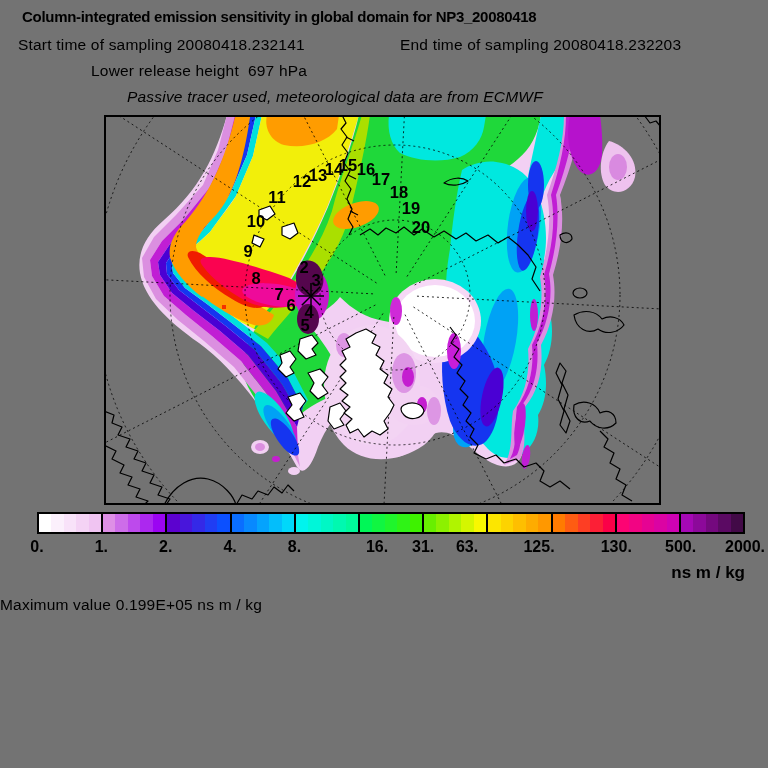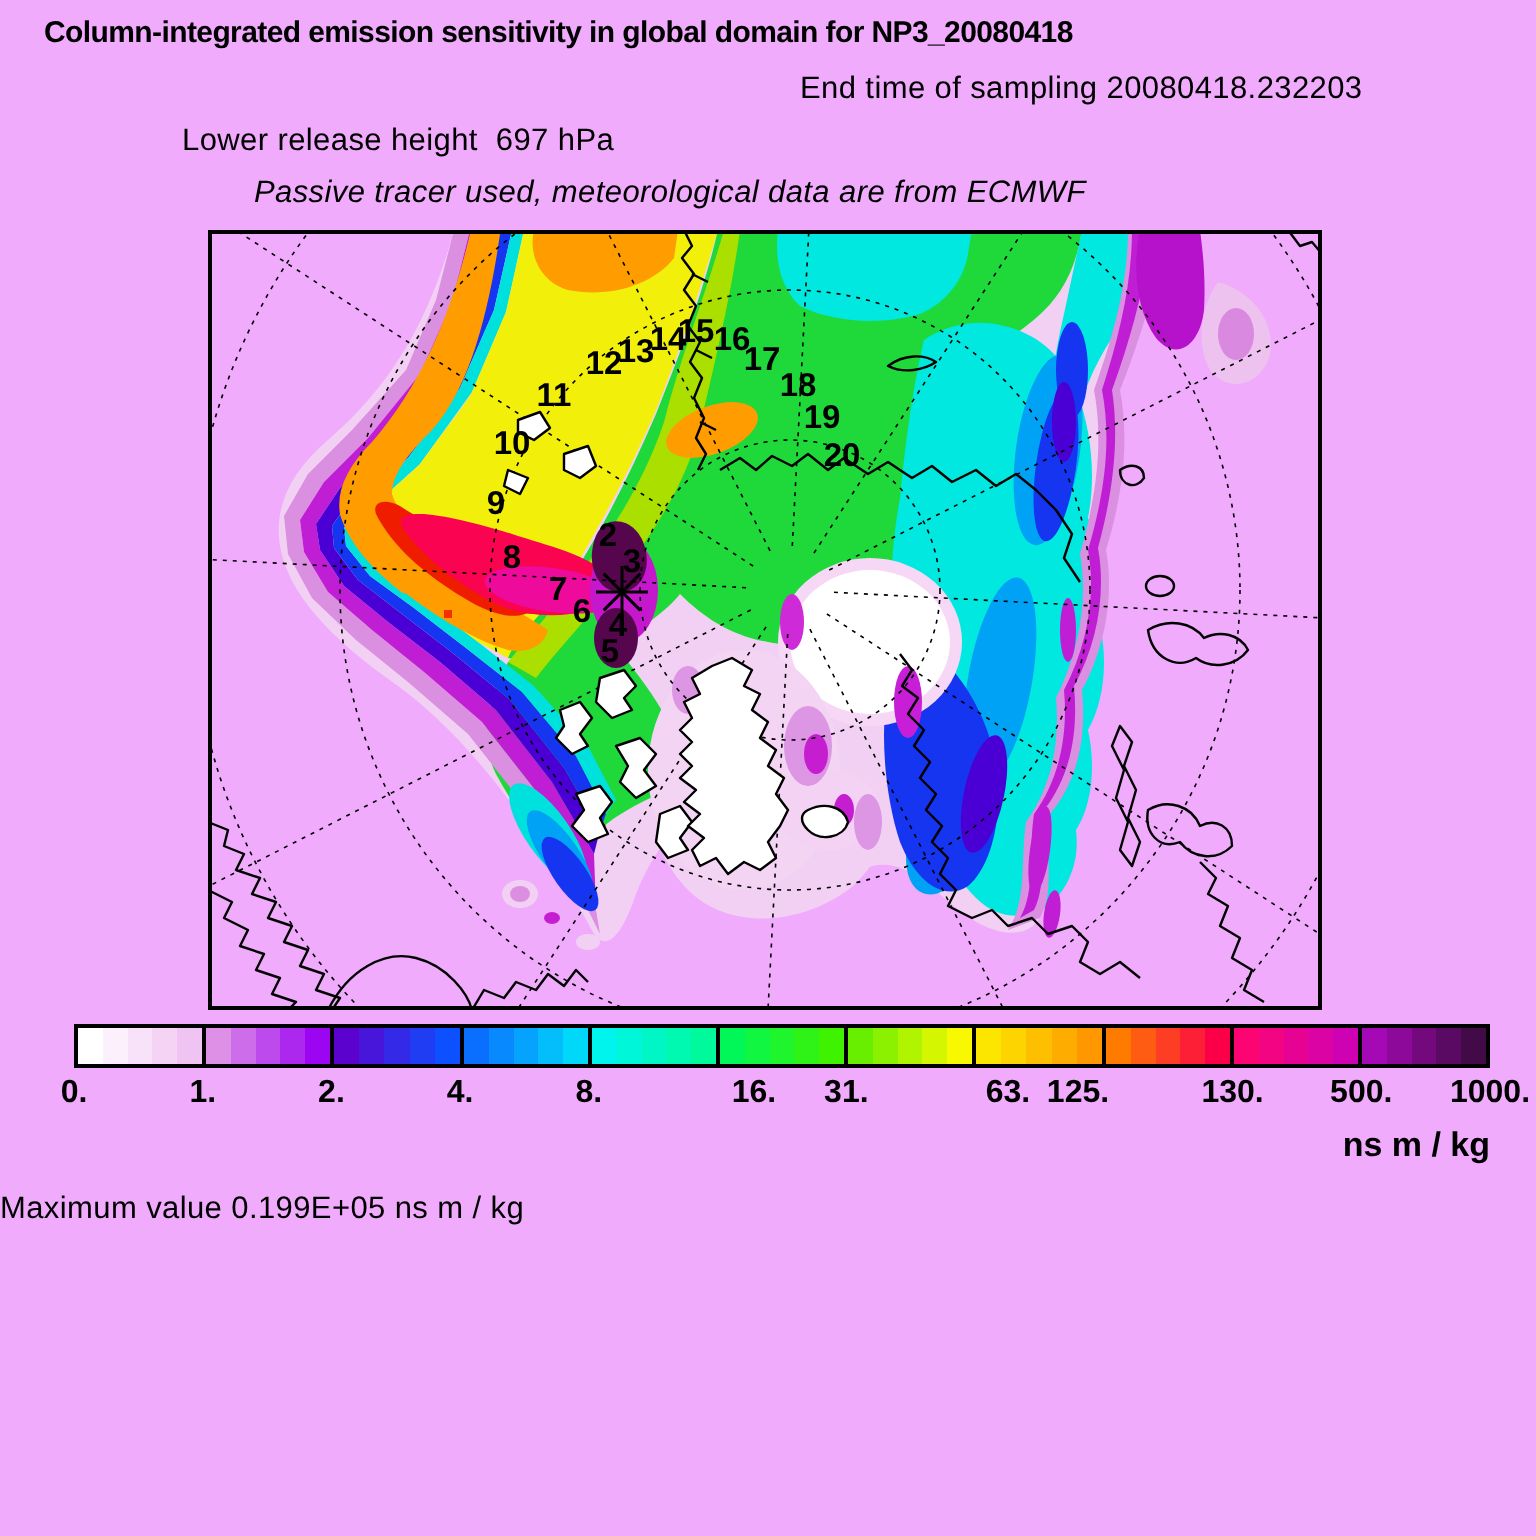--- a/index.html
+++ b/index.html
@@ -1,36 +1,37 @@
 <!DOCTYPE html>
 <html><head>
 <meta charset="utf-8">
 <style>
   html,body{margin:0;padding:0;background:#fff;}
-  #canvas{position:relative;width:768px;height:768px;background:#f0abfc;overflow:hidden;
+  #canvas{position:relative;width:768px;height:768px;background:#737373;overflow:hidden;
           font-family:"Liberation Sans",sans-serif;color:#000;}
   .abs{position:absolute;}
   .title{font-weight:bold;font-size:15px;letter-spacing:-0.3px;white-space:pre;}
   .hline{font-size:15.5px;letter-spacing:0.2px;white-space:pre;}
   #mapwrap{left:104px;top:115px;width:557px;height:390px;}
   #colorbar{left:37px;top:512px;width:708px;height:22px;border:2px solid #000;box-sizing:border-box;
             display:flex;background:#fff;}
   #colorbar .seg{height:100%;flex:1 1 0;border-right:2px solid #000;}
   #colorbar .seg:last-child{border-right:none;}
   .tick{position:absolute;top:538px;transform:translateX(-50%);font-weight:bold;font-size:16px;white-space:pre;}
   #units{left:37px;top:563px;width:708px;text-align:right;font-weight:bold;font-size:17px;}
   #maxval{left:0px;top:596px;width:768px;text-align:left;font-size:15.5px;letter-spacing:0.2px;}
   svg text{font-family:"Liberation Sans",sans-serif;font-weight:bold;font-size:16.5px;fill:#000;}
 </style>
 </head>
 <body>
 
 <div id="canvas">
 
   <div class="abs title" style="left:22px;top:8px;">Column-integrated emission sensitivity in global domain for NP3_20080418</div>
+  <div class="abs hline" style="left:18px;top:36px;">Start time of sampling 20080418.232141</div>
   <div class="abs hline" style="left:400px;top:36px;">End time of sampling 20080418.232203</div>
   <div class="abs hline" style="left:91px;top:62px;">Lower release height  697 hPa</div>
   <div class="abs hline" style="left:127px;top:88px;font-style:italic;">Passive tracer used, meteorological data are from ECMWF</div>
 
   <div class="abs" id="mapwrap">
   <svg width="557" height="390" viewBox="0 0 557 390">
     <defs>
           <clipPath id="frameclip">
             <rect x="0" y="0" width="557" height="390"></rect>
           </clipPath>
@@ -209,22 +210,22 @@
       <div class="seg" style="background: linear-gradient(to right, rgb(165, 8, 181) 0%, rgb(165, 8, 181) 20%, rgb(140, 9, 154) 20%, rgb(140, 9, 154) 40%, rgb(116, 9, 126) 40%, rgb(116, 9, 126) 60%, rgb(91, 10, 99) 60%, rgb(91, 10, 99) 80%, rgb(66, 10, 71) 80%, rgb(66, 10, 71) 100%);"></div>
     </div>
   <div id="ticks">
       <div class="tick" style="left: 37px;">0.</div>
       <div class="tick" style="left: 101.364px;">1.</div>
       <div class="tick" style="left: 165.727px;">2.</div>
       <div class="tick" style="left: 230.091px;">4.</div>
       <div class="tick" style="left: 294.455px;">8.</div>
       <div class="tick" style="left: 377px;">16.</div>
       <div class="tick" style="left: 423.182px;">31.</div>
-      <div class="tick" style="left: 504px;">63.</div>
+      <div class="tick" style="left: 467px;">63.</div>
       <div class="tick" style="left: 539px;">125.</div>
       <div class="tick" style="left: 616.273px;">130.</div>
       <div class="tick" style="left: 680.636px;">500.</div>
-      <div class="tick" style="left: 745px;">1000.</div>
+      <div class="tick" style="left: 745px;">2000.</div>
     </div>
   <div class="abs" id="units">ns m / kg</div>
   <div class="abs" id="maxval">Maximum value  0.199E+05 ns m / kg</div>
 
 </div>
 
 </body></html>

